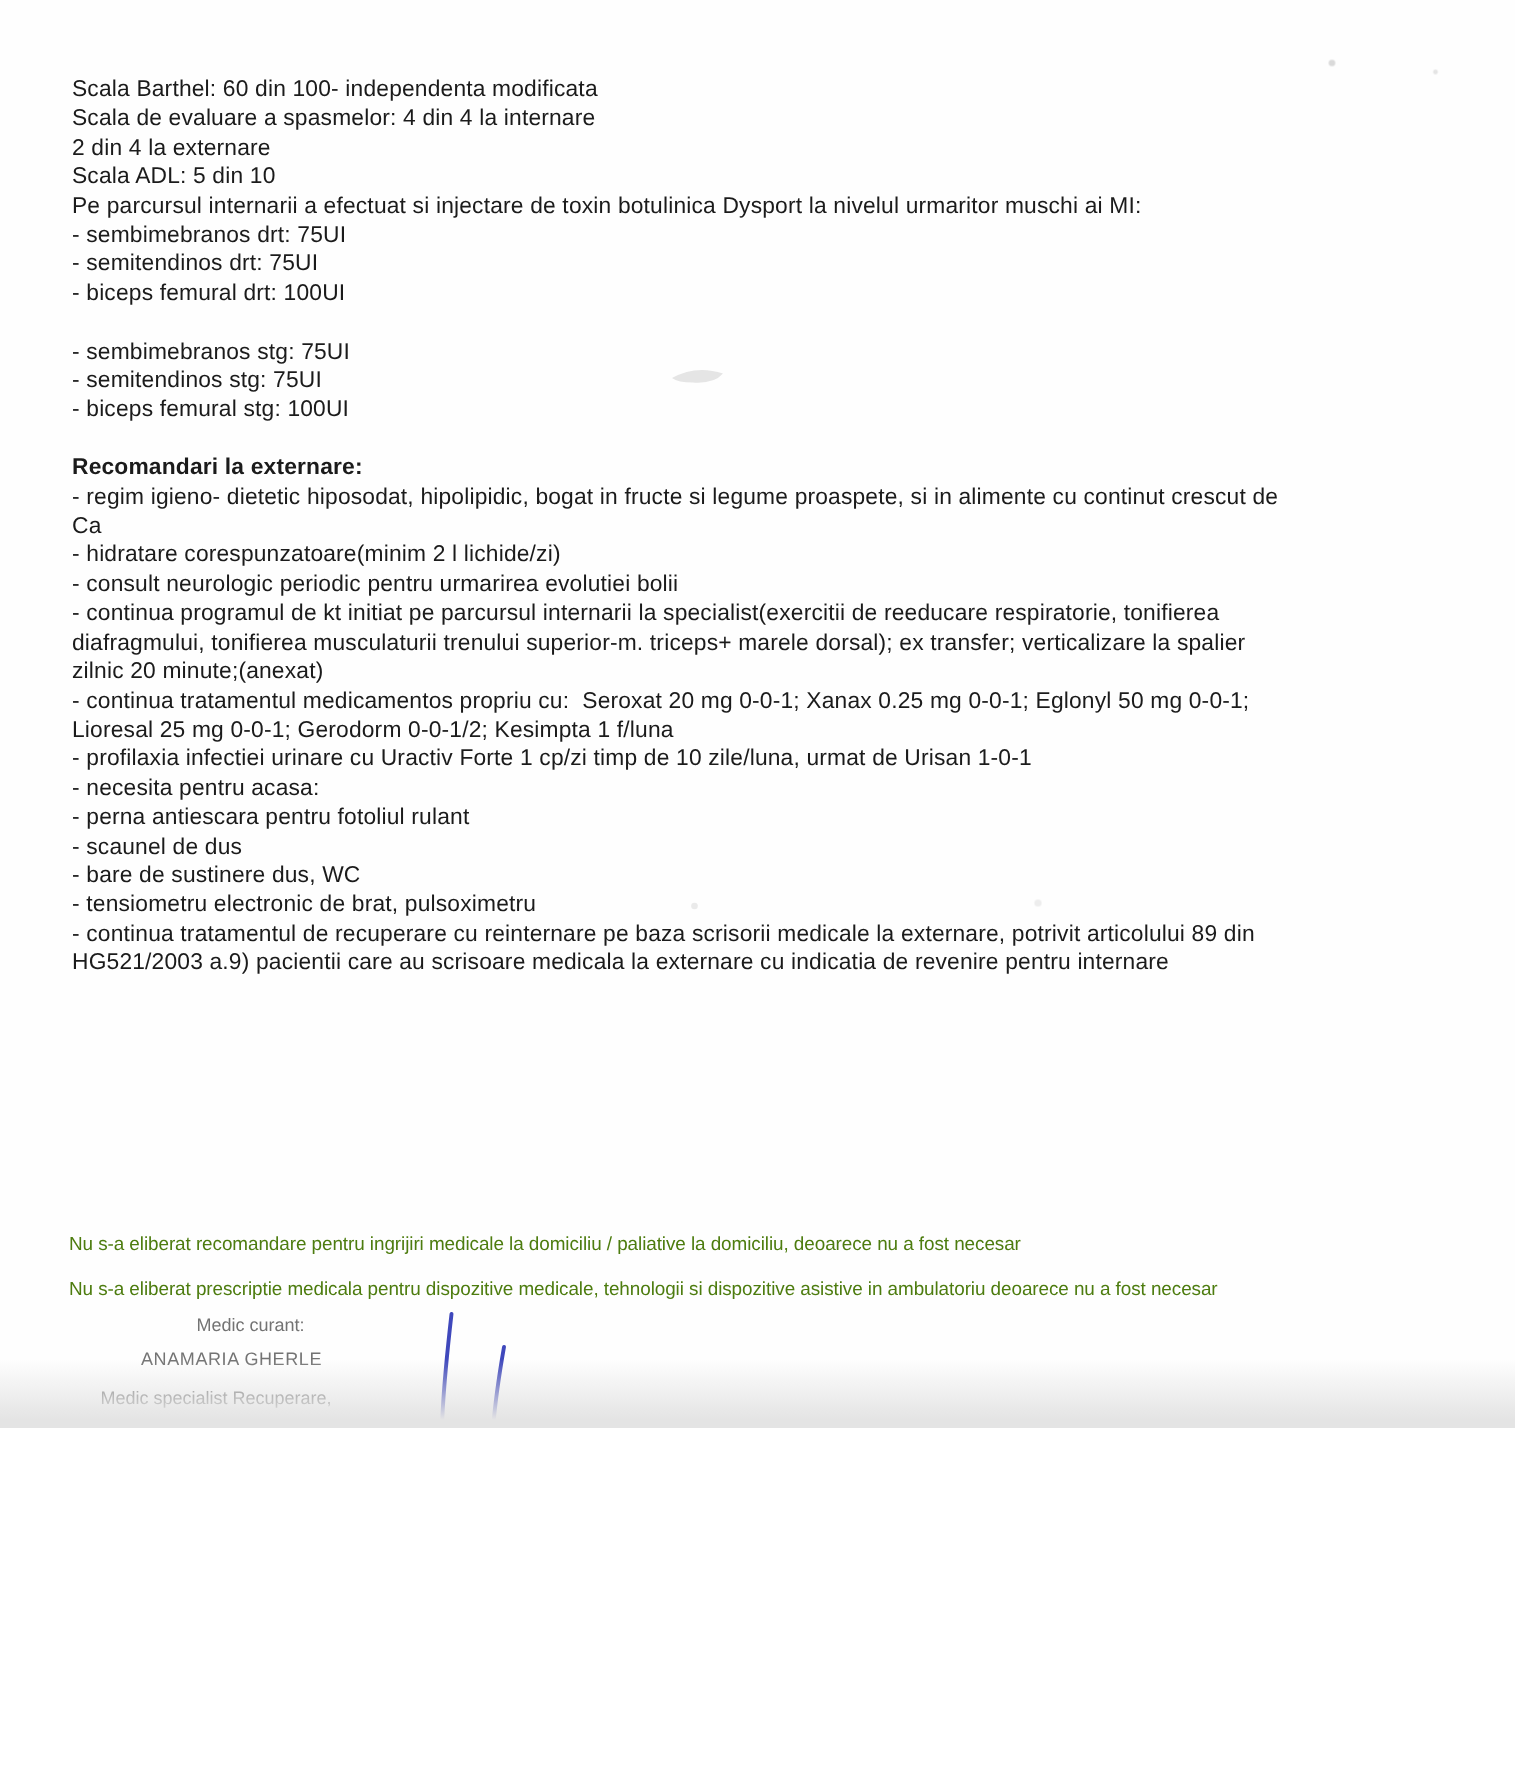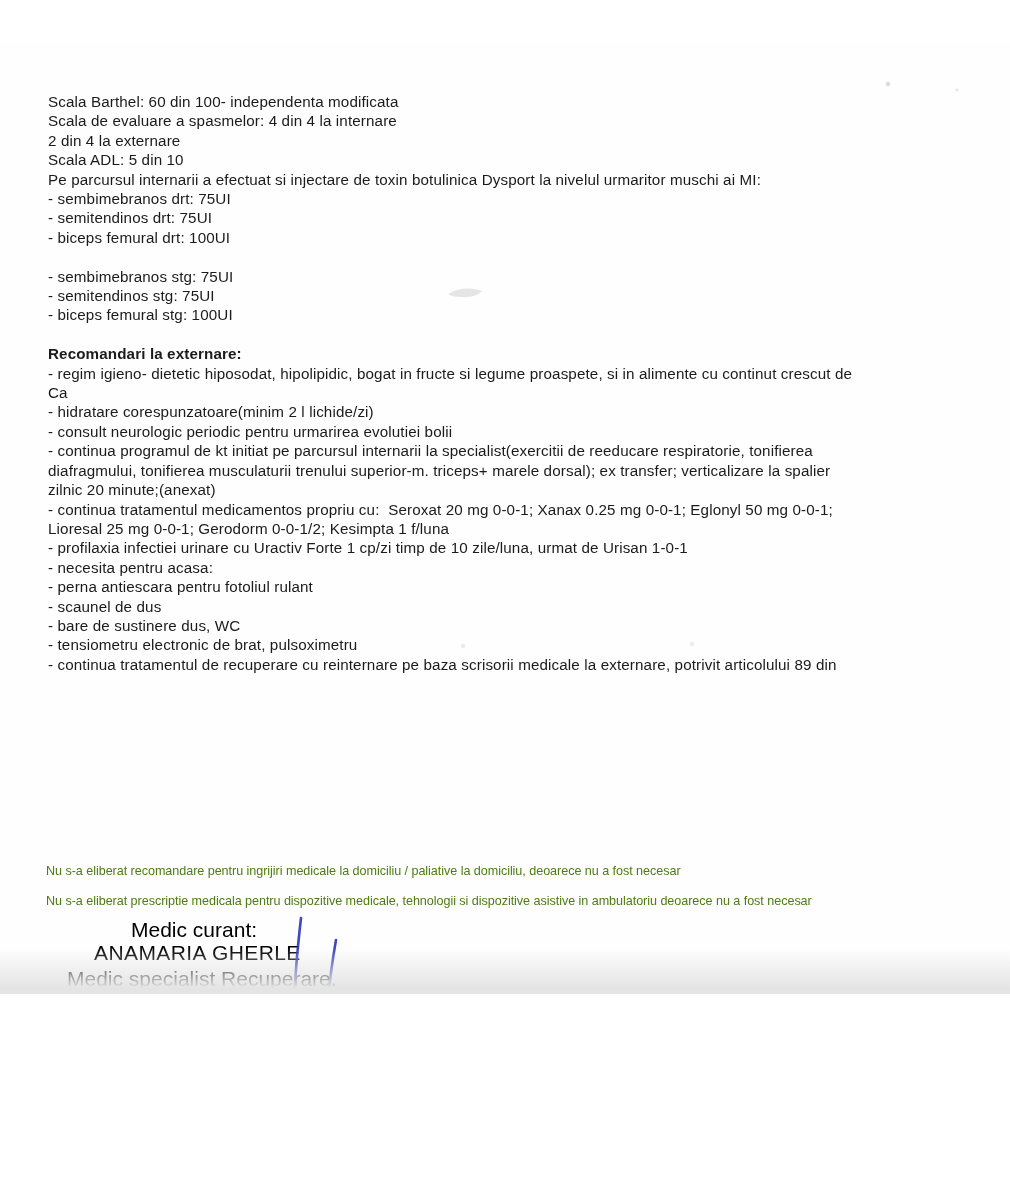--- a/index.html
+++ b/index.html
@@ -1,33 +1,33 @@
 <!DOCTYPE html>
 <html><head>
 <meta charset="utf-8">
 <style>
   html,body{margin:0;padding:0;}
   .page{
     position:relative;width:1010px;height:952px;background:#fefefe;
-    font-family:"Liberation Sans",sans-serif;color:#1b1b1b;overflow:hidden;margin-top:42px;
+    font-family:"Liberation Sans",sans-serif;color:#1b1b1b;overflow:hidden;
   }
   .doc-text{
     position:absolute;left:48px;top:50px;right:30px;
     font-size:15.2px;line-height:19.4px;letter-spacing:.12px;
   }
   .tline{white-space:pre-wrap;min-height:19.4px;}
   .gap{margin-top:19.4px;}
   .heading-bold{font-weight:bold;}
   .disclaimers{
     position:absolute;left:46px;top:822px;right:20px;
     font-size:12.6px;letter-spacing:-.05px;color:#4d7c0f;
   }
   .disclaimers .tline{line-height:15px;min-height:15px;}
   .disclaimers .tline + .tline{margin-top:15px;}
-  .phys{position:absolute;font-size:21px;color:#000000;white-space:pre;text-align:center;}
+  .phys{position:absolute;font-size:12px;color:#737373;white-space:pre;text-align:center;}
   .phys-role{left:131px;top:876px;}
   .phys-name{left:94px;top:899px;font-weight:normal;letter-spacing:.4px;}
   .phys-spec1{left:67px;top:925px;}
   .phys-spec2{left:73px;top:945px;}
   .overlay{position:absolute;left:0;top:0;}
   .bottom-shade{
     position:absolute;left:0;right:0;bottom:0;height:46px;
     background:linear-gradient(180deg,rgba(228,228,228,0) 0%,#e4e4e4 88%);
   }
   .stamp-text{font-family:"Liberation Sans",sans-serif;font-weight:bold;}
@@ -67,20 +67,21 @@
         <div class="tline">zilnic 20 minute;(anexat)</div>
         <div class="tline">- continua tratamentul medicamentos propriu cu:  Seroxat 20 mg 0-0-1; Xanax 0.25 mg 0-0-1; Eglonyl 50 mg 0-0-1;</div>
         <div class="tline">Lioresal 25 mg 0-0-1; Gerodorm 0-0-1/2; Kesimpta 1 f/luna</div>
         <div class="tline">- profilaxia infectiei urinare cu Uractiv Forte 1 cp/zi timp de 10 zile/luna, urmat de Urisan 1-0-1</div>
         <div class="tline">- necesita pentru acasa:</div>
         <div class="tline">- perna antiescara pentru fotoliul rulant</div>
         <div class="tline">- scaunel de dus</div>
         <div class="tline">- bare de sustinere dus, WC</div>
         <div class="tline">- tensiometru electronic de brat, pulsoximetru</div>
         <div class="tline">- continua tratamentul de recuperare cu reinternare pe baza scrisorii medicale la externare, potrivit articolului 89 din</div>
+        <div class="tline">HG521/2003 a.9) pacientii care au scrisoare medicala la externare cu indicatia de revenire pentru internare</div>
       </div>
   </div>
 
   <div class="disclaimers">
       <div class="tline">Nu s-a eliberat recomandare pentru ingrijiri medicale la domiciliu / paliative la domiciliu, deoarece nu a fost necesar</div>
       <div class="tline">Nu s-a eliberat prescriptie medicala pentru dispozitive medicale, tehnologii si dispozitive asistive in ambulatoriu deoarece nu a fost necesar</div>
     </div>
 
   <div class="phys phys-role">Medic curant:</div>
   <div class="phys phys-name">ANAMARIA GHERLE</div>

